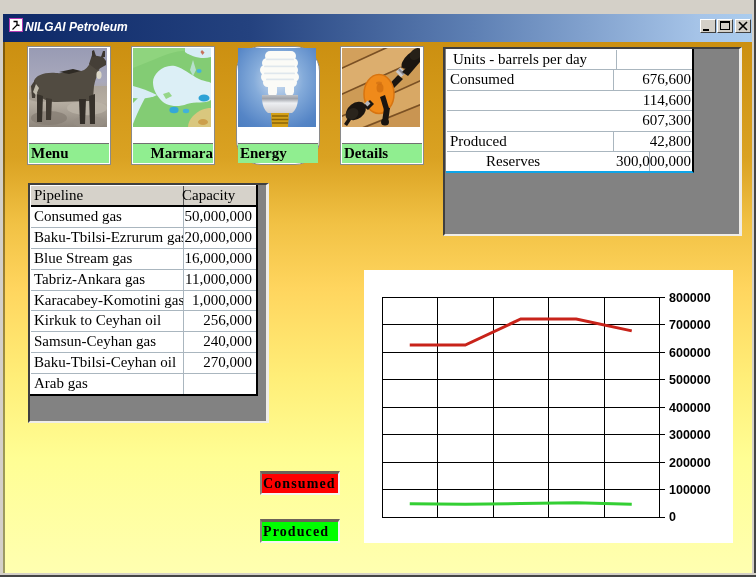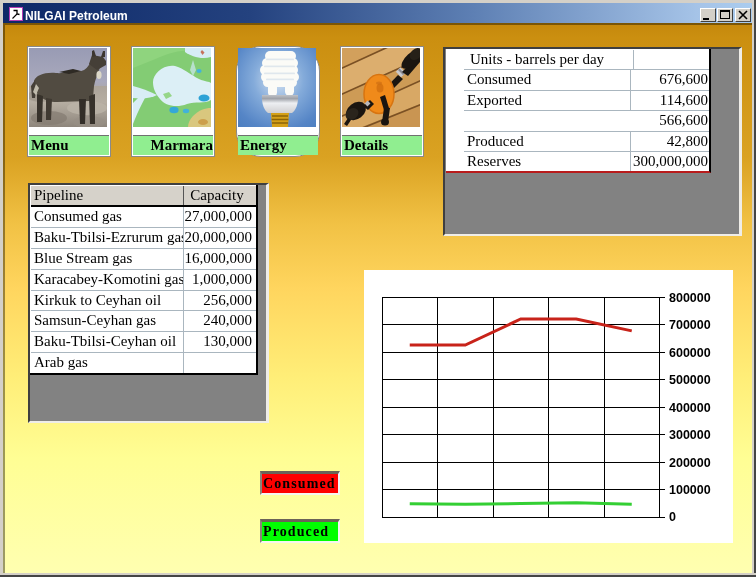--- a/index.html
+++ b/index.html
@@ -1,53 +1,53 @@
 <!DOCTYPE html>
 <html><head><meta charset="utf-8">
 <style>
 html,body{margin:0;padding:0;}
 body{width:756px;height:577px;position:relative;overflow:hidden;background:#D4D0C8;font-family:"Liberation Sans",sans-serif;}
 .abs{position:absolute;}
 #bg{left:3px;top:23px;width:749px;height:550px;
  background:linear-gradient(180deg,#C5880C 0px,#CB8F10 15px,#DAA222 135px,#F1C144 200px,#FFD55E 265px,#FFEE78 355px,#FFFE94 435px,#FFFFAE 540px,#FFFFB0 550px);}
 #shadeT{left:3px;top:23px;width:749px;height:2px;background:rgba(20,15,0,0.42);}
 #shadeL{left:3px;top:25px;width:2px;height:548px;background:rgba(20,15,0,0.42);}
-#titlebar{left:3px;top:3px;width:749px;height:20px;background:linear-gradient(90deg,#0D2867 0%,#24427F 33%,#5E80B4 63%,#A6C4E8 93%,#AACCEE 100%);}
+#titlebar{left:3px;top:14px;width:749px;height:28px;background:linear-gradient(90deg,#0D2867 0%,#24427F 33%,#5E80B4 63%,#A6C4E8 93%,#AACCEE 100%);font-style:italic;}
 #ticon{left:6px;top:4px;width:14px;height:14px;}
 #ttext{left:22px;top:3px;height:20px;line-height:20px;color:#fff;font-weight:bold;font-size:12px;letter-spacing:0px;}
 .wbtn{top:5px;width:16px;height:14px;background:#D4D0C8;border-top:1px solid #fff;border-left:1px solid #fff;border-right:1px solid #404040;border-bottom:1px solid #404040;box-sizing:border-box;}
 .wbtn svg{display:block;}
 
 #fT{left:0;top:0;width:756px;height:3px;background:#D4D0C8;}
 #fL{left:0;top:0;width:3px;height:577px;background:#D4D0C8;}
 #fR1{left:752px;top:0;width:2px;height:577px;background:#D4D0C8;}
 #fR2{left:754px;top:0;width:2px;height:577px;background:#454545;}
 #fB1{left:0;top:573px;width:756px;height:2px;background:#D4D0C8;}
 #fB2{left:0;top:575px;width:756px;height:2px;background:#454545;}
 
 .ib{top:46px;border:1px solid #8a8a8a;background:#fff;padding:1px;width:80px;}
 .ib svg{display:block;}
-.lbl{margin-top:8px;border-top:1px solid #707070;background:#90EE90;height:19px;line-height:19px;
+.lbl{margin-top:16px;border-top:1px solid #707070;background:#90EE90;height:19px;line-height:19px;
  font-family:"Liberation Serif",serif;font-weight:bold;font-size:15px;color:#000;padding-left:2px;}
 
 .panel{background:#828282;border-top:2px solid #3f3f3f;border-left:2px solid #3f3f3f;border-right:3px solid #EFEDE8;border-bottom:2px solid #EFEDE8;box-sizing:border-box;}
 #panelL{left:28px;top:183px;width:241px;height:240px;}
 #panelR{left:443px;top:47px;width:299px;height:189px;}
 
 .vtbl{font-family:"Liberation Serif",serif;font-size:15px;color:#000;background:#fff;}
 .row{position:relative;border-bottom:1px solid #aab6bf;}
 .c1{position:absolute;left:0;top:0;bottom:0;padding-left:3px;overflow:hidden;white-space:nowrap;border-right:1px solid #aab6bf;}
 .c2{position:absolute;right:0;top:0;bottom:12px;text-align:right;padding-right:4px;white-space:nowrap;}
 #tbl1{left:30px;top:185px;width:225px;border-right:2px solid #000;border-bottom:2px solid #000;padding:1px 0 0 1px;}
 #tbl1 .row{height:19.9px;line-height:19.9px;}
 #tbl1 .hrow{height:19px;line-height:19px;background:#D6D2CA;border-bottom:2px solid #000;}
 #tbl1 .c1{width:149px;}
 #tbl1 .c2{width:70px;}
 #tbl1 .hrow .c1{border-right:1px solid #555;background:#D6D2CA;}
-#tbl2{left:446px;top:49px;width:245px;border-right:2px solid #000;border-bottom:2px solid #b91c1c;padding:1px 0 0 18px;}
+#tbl2{left:446px;top:49px;width:245px;border-right:2px solid #000;border-bottom:2px solid #0ea5e9;padding:1px 0 0 1px;}
 #tbl2 .row{height:19.4px;line-height:19.4px;}
 #tbl2 .row1{}
 #tbl2 .c1{width:163px;}
 #tbl2 .c2{width:78px;padding-right:1px;}
 
 #chart{left:364px;top:270px;width:369px;height:273px;background:#fff;}
 
 .cbtn{width:80px;height:24px;box-sizing:border-box;border-top:3px solid #6B6358;border-left:2px solid #8B8378;border-right:2px solid #F5F5F0;border-bottom:2px solid #F5F5F0;
  font-family:"Liberation Serif",serif;font-weight:bold;font-size:14px;letter-spacing:1.1px;color:#000;line-height:19px;padding-left:1px;}
 #btnC{left:260px;top:471px;background:#FF0000;}
@@ -220,78 +220,81 @@
   <ellipse cx="10" cy="66" rx="7" ry="5.5" transform="rotate(-38 10 66)" fill="#2A241C"></ellipse>
   <path d="M6,70 L2,76 L5,78 L9,72 Z" fill="#1A1510"></path>
  </svg>
  <div class="lbl">Details</div>
 </div>
 
 <div id="panelL" class="panel abs"></div>
 <div id="tbl1" class="vtbl abs">
  <div class="row hrow">
       <span class="c1">Pipeline</span>
-      <span class="c2" style="text-align:center;padding-left:4px;">Capacity</span>
+      <span class="c2" style="text-align:left;padding-left:4px;">Capacity</span>
     </div>
  <div class="row">
       <span class="c1">Consumed gas</span>
-      <span class="c2">27,000,000</span>
+      <span class="c2">50,000,000</span>
     </div>
  <div class="row">
       <span class="c1">Baku-Tbilsi-Ezrurum gas</span>
       <span class="c2">20,000,000</span>
     </div>
  <div class="row">
       <span class="c1">Blue Stream gas</span>
       <span class="c2">16,000,000</span>
     </div>
  <div class="row">
+      <span class="c1">Tabriz-Ankara gas</span>
+      <span class="c2">11,000,000</span>
+    </div>
+ <div class="row">
       <span class="c1">Karacabey-Komotini gas</span>
       <span class="c2">1,000,000</span>
     </div>
  <div class="row">
       <span class="c1">Kirkuk to Ceyhan oil</span>
       <span class="c2">256,000</span>
     </div>
  <div class="row">
       <span class="c1">Samsun-Ceyhan gas</span>
       <span class="c2">240,000</span>
     </div>
  <div class="row">
       <span class="c1">Baku-Tbilsi-Ceyhan oil</span>
-      <span class="c2">130,000</span>
+      <span class="c2">270,000</span>
     </div>
  <div class="row" style="border-bottom:none;">
       <span class="c1" style="border-right:1px solid #aab6bf;">Arab gas</span>
       <span class="c2"></span>
     </div>
 </div>
 
 <div id="panelR" class="panel abs"></div>
 <div id="tbl2" class="vtbl abs">
  <div class="row row1">
       <span class="c1" style="padding-left:6px;">Units - barrels per day</span>
       <span class="c2"></span>
     </div>
  <div class="row">
       <span class="c1">Consumed</span>
       <span class="c2">676,600</span>
     </div>
  <div class="row">
-      <span class="c1">Exported</span>
       <span class="c2">114,600</span>
     </div>
  <div class="row">
-      <span class="c2">566,600</span>
+      <span class="c2">607,300</span>
     </div>
  <div class="row">
       <span class="c1">Produced</span>
       <span class="c2">42,800</span>
     </div>
- <div class="row" style="border-bottom:none;">
+ <div class="row" style="border-bottom:none;margin-left:36px;">
       <span class="c1">Reserves</span>
       <span class="c2">300,000,000</span>
     </div>
 </div>
 
 <div id="chart" class="abs">
 <svg width="369" height="273" viewBox="0 0 369 273">
   <g stroke="#000" stroke-width="1" shape-rendering="crispEdges">
     <rect x="18.5" y="27.5" width="277" height="219.5" fill="none"></rect>
     <line x1="73.9" y1="27.5" x2="73.9" y2="247"></line>

